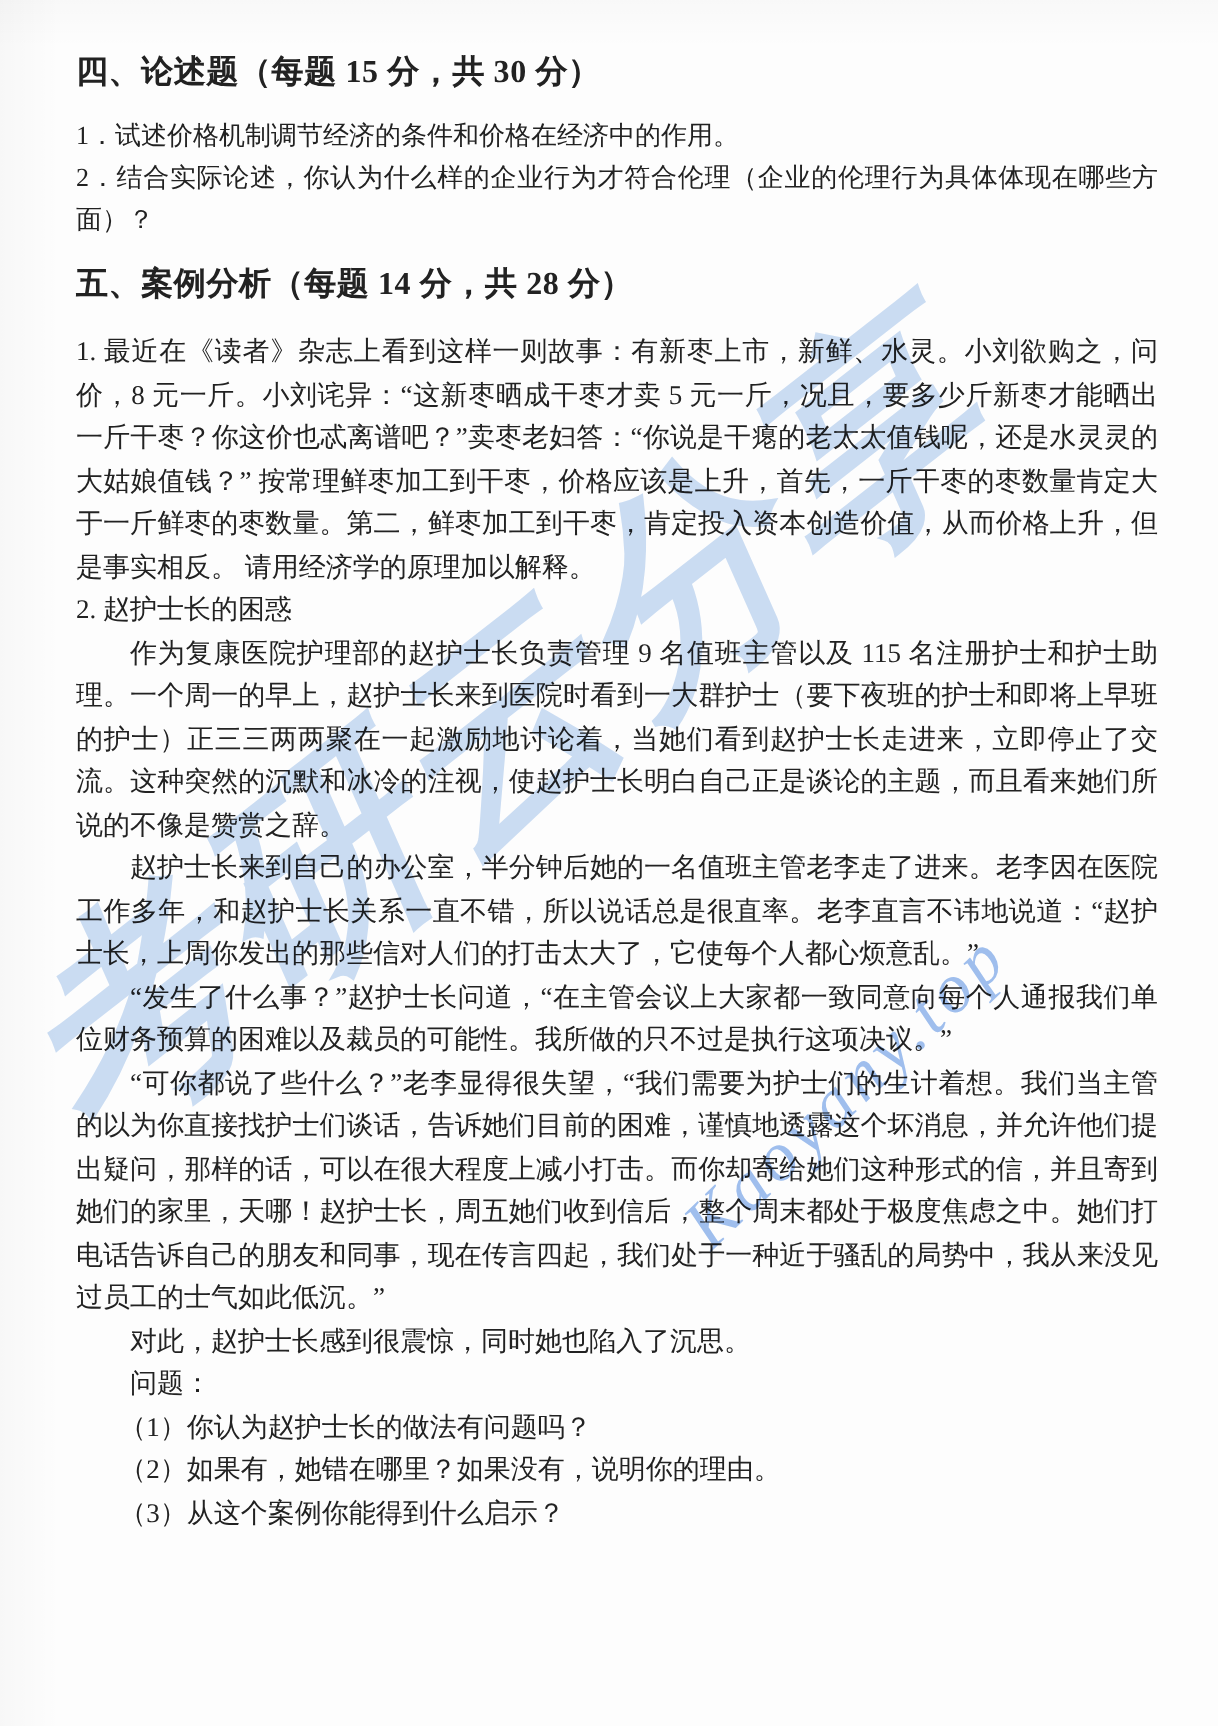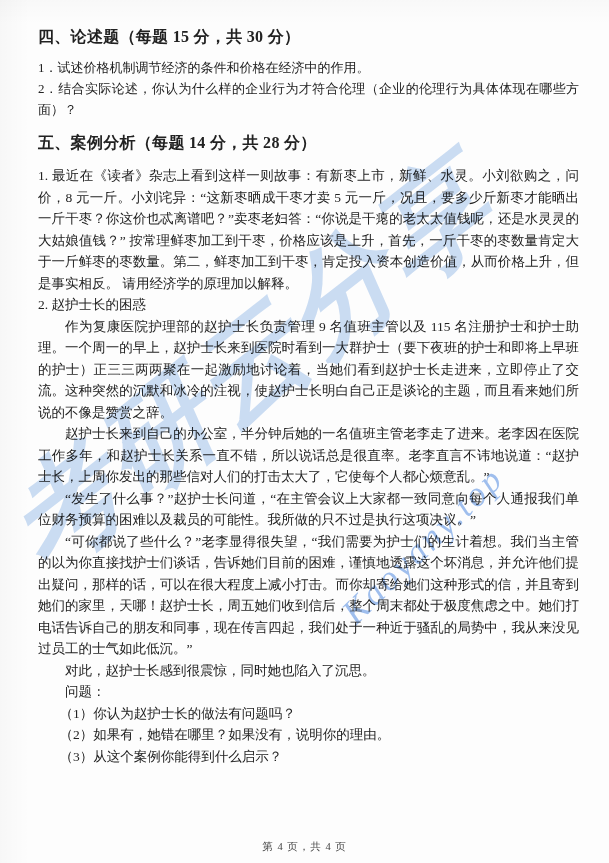--- a/index.html
+++ b/index.html
@@ -139,20 +139,19 @@
     <p class="body indent">问题：</p>
 
     <p class="body q">（1）你认为赵护士长的做法有问题吗？</p>
 
     <p class="body q">（2）如果有，她错在哪里？如果没有，说明你的理由。</p>
 
     <p class="body q">（3）从这个案例你能得到什么启示？</p>
 
   </div>
 
-  <div class="footer">第 4 页，共 4 页</div>
 
   <div class="watermark-layer">
     <div class="wm-calligraphy">考研云分享</div>
     <div class="wm-site">Kaoyany.top</div>
   </div>
 
 </div>
 
 </body></html>

